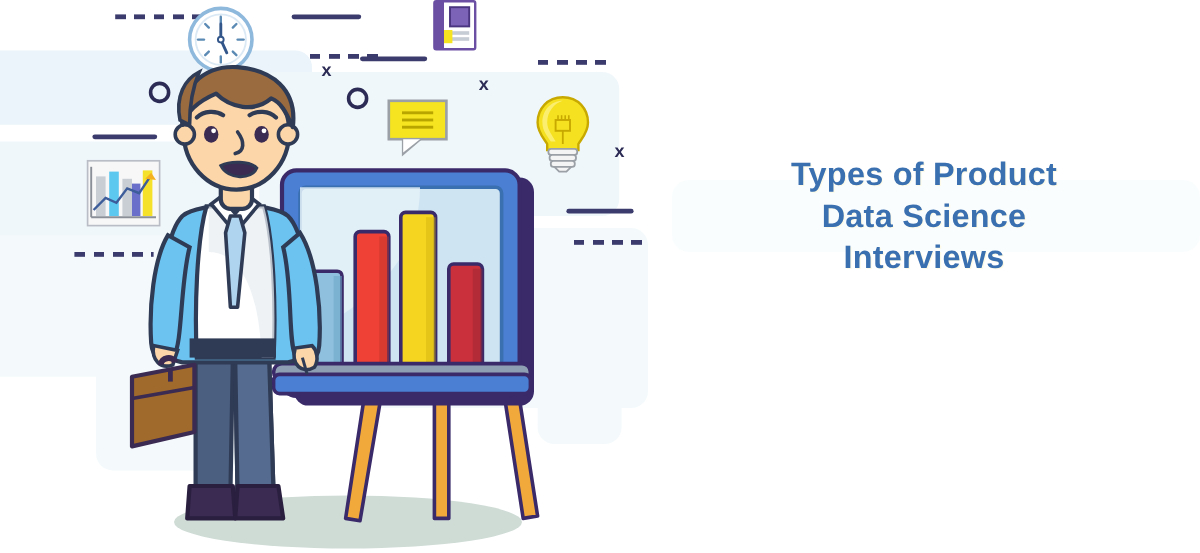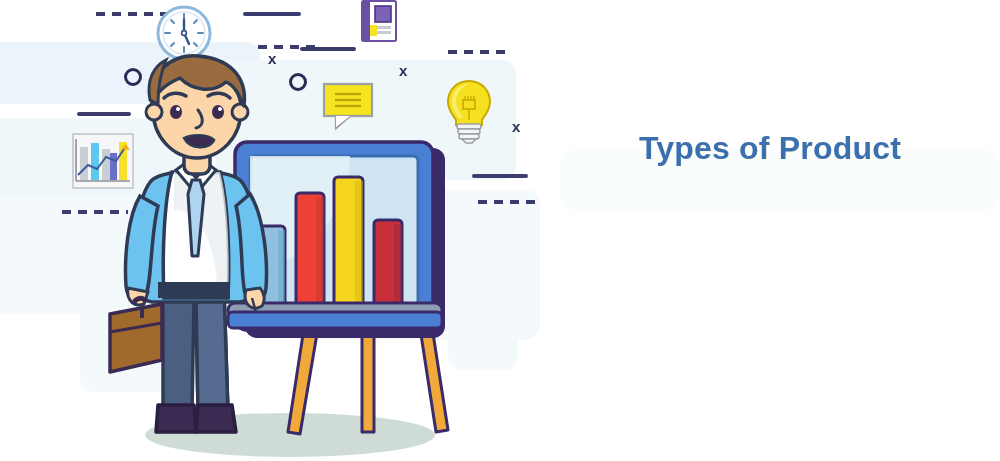--- a/index.html
+++ b/index.html
@@ -13,21 +13,21 @@
 
   
   .dashline{position:absolute;height:4px;
      background-image:repeating-linear-gradient(to right,#3b3b6d 0 9px,transparent 9px 16px);}
   .solidline{position:absolute;height:4px;background:#3b3b6d;border-radius:2px;}
   .ocircle{position:absolute;border:3px solid #2b2b55;border-radius:50%;}
   .xmark{position:absolute;color:#2b2b55;font-weight:bold;font-family:"Liberation Sans",sans-serif;}
 
   
   #title{position:absolute;left:560px;top:128px;width:420px;text-align:center;
-     color:#3a6fb0;font-weight:bold;font-size:32px;line-height:1.28;letter-spacing:.2px;
+     color:#3a6fb0;font-weight:bold;font-size:27px;line-height:1.28;letter-spacing:.2px;
      text-shadow:1px 1px 0 #fdfbe8;}
   #title .ln{display:block;white-space:nowrap;}
 
   
   .icon{position:absolute;}
   svg{display:block;overflow:visible;}
 </style>
 </head>
 <body>
 
@@ -228,15 +228,17 @@
       <circle cx="120" cy="49" r="2" fill="#ffffff"></circle>
 
       <path d="M98 50 C104 58 104 66 96 68" fill="none" stroke="#2f3b55" stroke-width="3" stroke-linecap="round"></path>
 
       <path d="M84 78 C92 74 108 74 114 80 C110 90 90 90 84 78 Z" fill="#3b2a52" stroke="#2f3b55" stroke-width="2.5"></path>
     </svg>
   </div>
 
   <div id="title">
     <span class="ln">Types of Product</span>
+    <span class="ln">Data Science</span>
+    <span class="ln">Interviews</span>
   </div>
 
 </div>
 
 </body></html>

